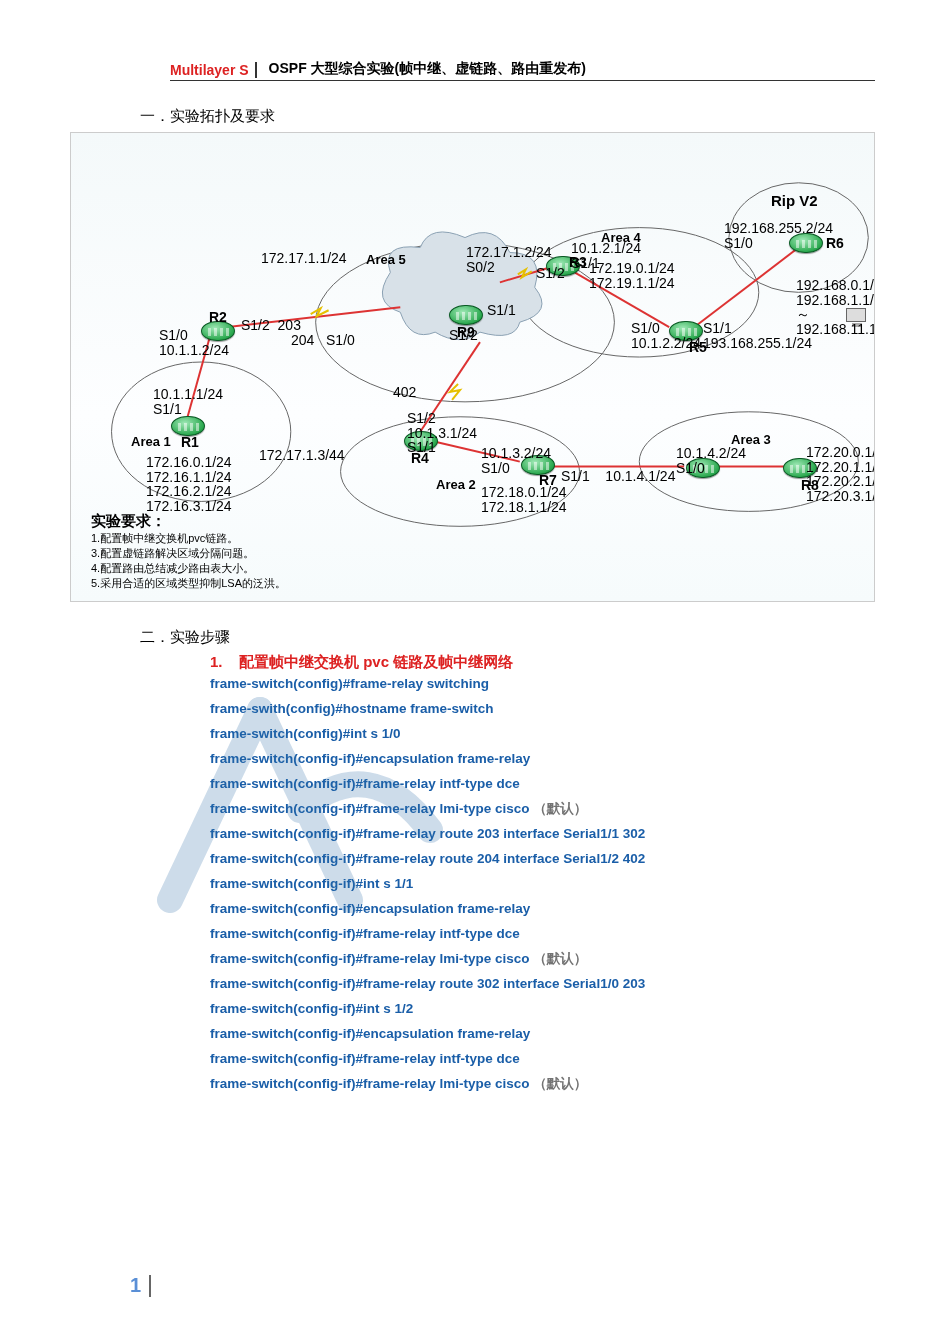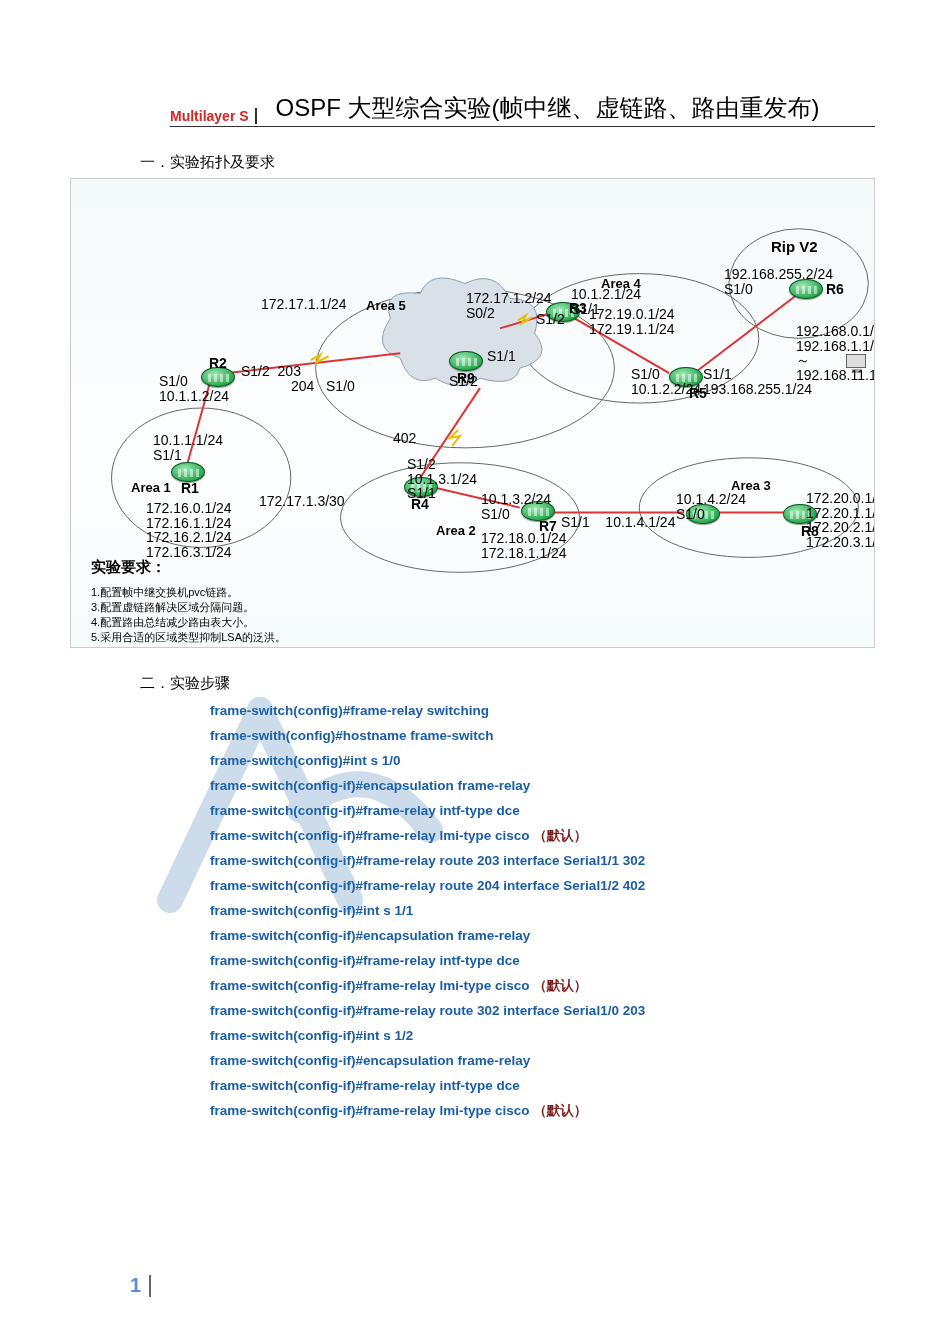--- a/index.html
+++ b/index.html
@@ -6,44 +6,43 @@
   body {
     background: #fff;
     font-family: "Microsoft YaHei", "SimSun", Arial, sans-serif;
     width: 945px;
     height: 1337px;
     position: relative;
   }
   .page {
     position: absolute;
     left: 0; top: 0; right: 0; bottom: 0;
-    padding: 92px 70px 40px 70px;
+    padding: 60px 70px 40px 70px;
   }
   .header-row {
     display: flex;
     align-items: flex-end;
     gap: 8px;
     border-bottom: 1px solid #333;
     padding-bottom: 2px;
     margin-left: 100px;
   }
   .header-left {
     color: #d22;
     font-weight: bold;
     font-size: 14px;
     border-right: 2px solid #333;
     padding-right: 6px;
     white-space: nowrap;
   }
   .header-right {
     color: #000;
-    font-weight: normal;
-    font-size: 24px;
+    font-weight: bold;
+    font-size: 14px;
     padding-left: 4px;
-    margin-left: 7px;
   }
   .section-title {
     font-size: 15px;
     margin: 26px 0 6px 70px;
     color: #000;
   }
   
   .topo {
     position: relative;
     margin: 4px 0 0 0;
@@ -57,21 +56,21 @@
   .t-label { position: absolute; font-size: 14px; color: #000; font-family: Arial, sans-serif; line-height: 1.05; white-space: pre; }
   .t-bold { font-weight: bold; font-size: 13px; }
   .t-title { font-weight: bold; font-size: 15px; }
   .req-block {
     position: absolute;
     left: 20px; top: 378px;
     font-size: 11px;
     color: #000;
     line-height: 1.35;
   }
-  .req-block .req-h { font-weight: bold; font-size: 15px; margin-bottom: 8px; }
+  .req-block .req-h { font-weight: bold; font-size: 15px; margin-bottom: 0; }
   
   .rtr {
     position: absolute; width: 34px; height: 20px;
     background: radial-gradient(ellipse at 40% 35%, #9fe9b6 0%, #2aa84e 70%, #0c6e2a 100%);
     border-radius: 16px/10px;
     border: 1px solid #0a5a24;
     box-shadow: 0 1px 1px rgba(0,0,0,.4);
   }
   .rtr::after{
     content:""; position:absolute; left:6px; top:6px; width:22px; height:8px;
@@ -92,21 +91,21 @@
     font-weight: bold;
     font-size: 15px;
   }
   .cfg-line {
     color: #1a5ea8;
     font-size: 13.5px;
     font-weight: bold;
     line-height: 1.85;
     font-family: "Microsoft YaHei", Arial, sans-serif;
   }
-  .cfg-line .note { color: #7f1d1d; font-weight: bold; }
+  .cfg-line .note { color: #737373; font-weight: bold; }
   .watermark {
     position:absolute;
     left:150px; top:690px;
     width:300px; height:260px;
     pointer-events:none;
     opacity:.6;
   }
   .footer {
     position: absolute;
     left: 130px; bottom: 40px;
@@ -180,21 +179,21 @@
     <div class="t-label t-bold" style="left:295px;top:120px">Area 5</div>
     <div class="t-label t-bold" style="left:60px;top:302px">Area 1</div>
     <div class="t-label t-bold" style="left:365px;top:345px">Area 2</div>
     <div class="t-label t-bold" style="left:660px;top:300px">Area 3</div>
     <div class="t-label t-bold" style="left:530px;top:98px">Area 4</div>
     <div class="t-label t-title" style="left:700px;top:60px">Rip V2</div>
 
     <div class="t-label" style="left:190px;top:118px">172.17.1.1/24</div>
     <div class="t-label" style="left:395px;top:112px">172.17.1.2/24
 S0/2</div>
-    <div class="t-label" style="left:188px;top:315px">172.17.1.3/30</div>
+    <div class="t-label" style="left:188px;top:315px">172.17.1.3/44</div>
 
     <div class="t-label" style="left:500px;top:108px">10.1.2.1/24
 S1/1</div>
     <div class="t-label" style="left:560px;top:188px">S1/0
 10.1.2.2/24</div>
     <div class="t-label" style="left:336px;top:278px">S1/2
 10.1.3.1/24
 S1/1</div>
     <div class="t-label" style="left:410px;top:313px">10.1.3.2/24
 S1/0</div>
@@ -258,20 +257,24 @@
 
   <svg class="watermark" viewBox="0 0 300 260">
     <g fill="none" stroke="#2f6ea8" stroke-width="26" stroke-linecap="round" opacity="0.4">
       <path d="M20 210 L110 20"></path>
       <path d="M110 20 L200 210"></path>
       <path d="M150 120 Q220 60 280 140"></path>
     </g>
   </svg>
 
   <div class="steps">
+    <div>
+      <span class="step-title">1.</span>
+      <span class="step-title" style="margin-left:12px">配置帧中继交换机 pvc 链路及帧中继网络</span>
+    </div>
     <div id="cfg-lines">
         <div class="cfg-line">frame-switch(config)#frame-relay  switching</div>
         <div class="cfg-line">frame-swith(config)#hostname  frame-switch</div>
         <div class="cfg-line">frame-switch(config)#int  s  1/0</div>
         <div class="cfg-line">frame-switch(config-if)#encapsulation  frame-relay</div>
         <div class="cfg-line">frame-switch(config-if)#frame-relay  intf-type  dce</div>
         <div class="cfg-line">frame-switch(config-if)#frame-relay  lmi-type  cisco<span class="note">    （默认）</span></div>
         <div class="cfg-line">frame-switch(config-if)#frame-relay  route  203  interface  Serial1/1  302</div>
         <div class="cfg-line">frame-switch(config-if)#frame-relay  route  204  interface  Serial1/2  402</div>
         <div class="cfg-line">frame-switch(config-if)#int  s  1/1</div>

